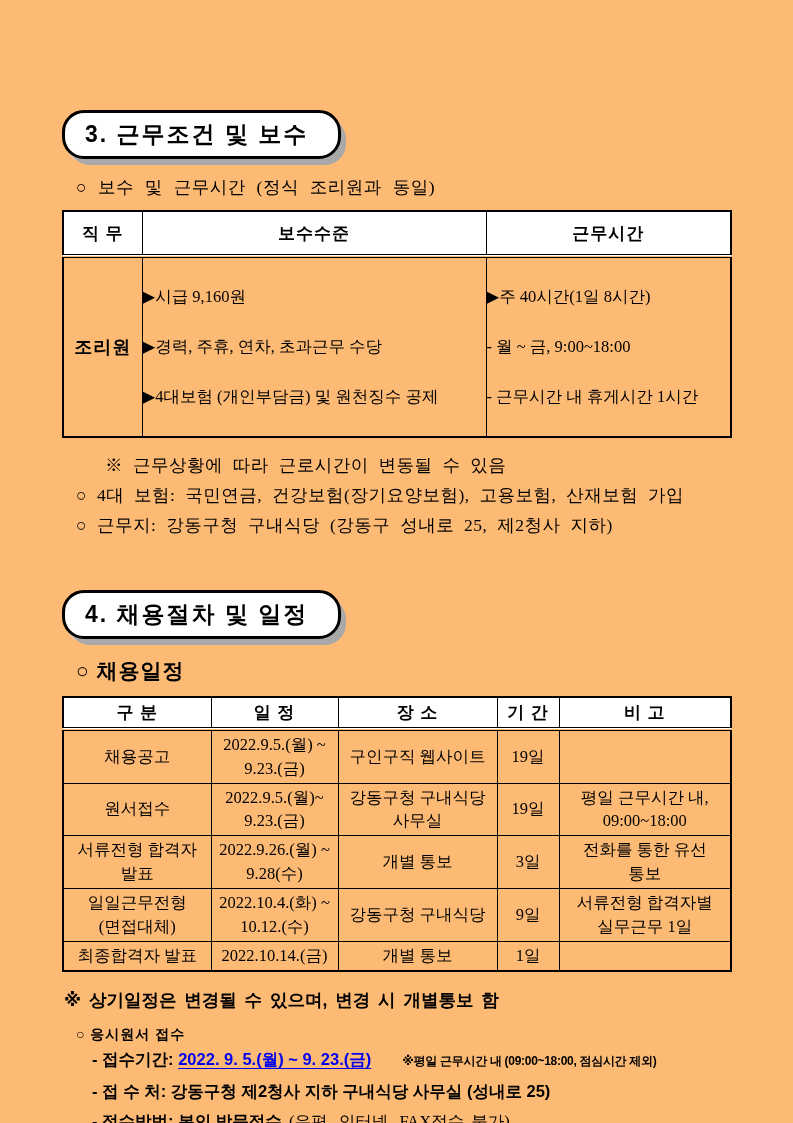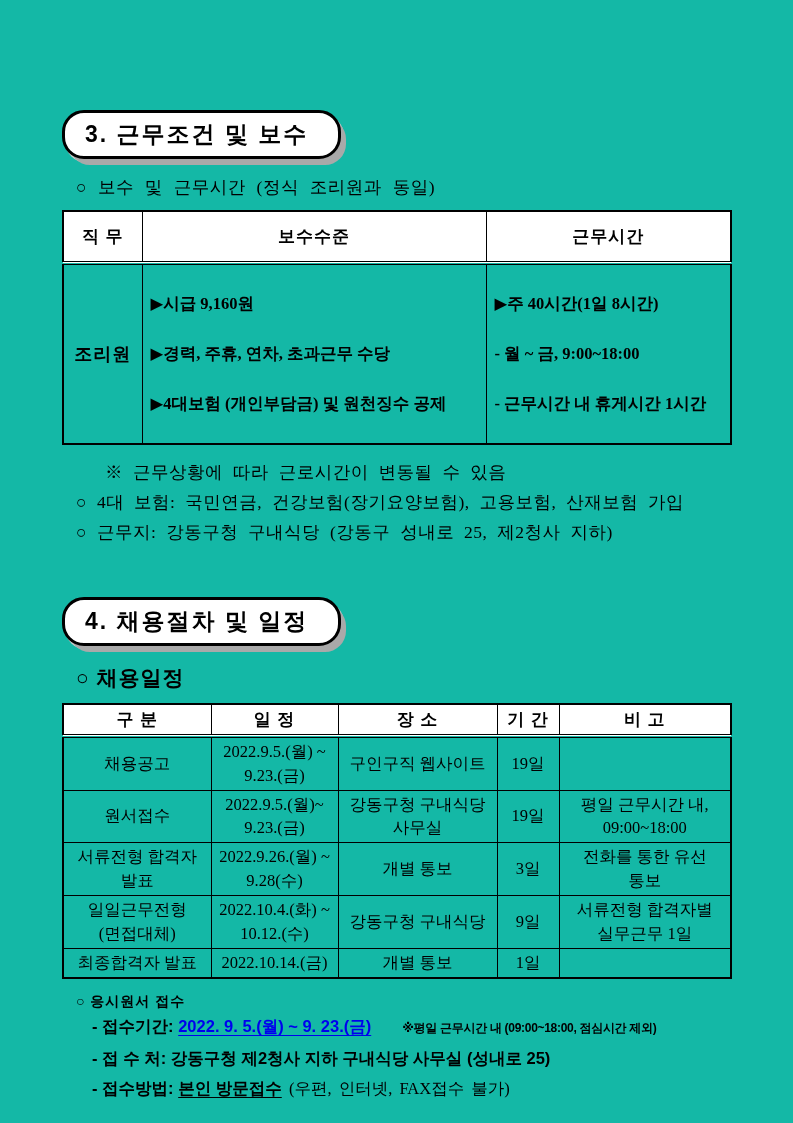--- a/index.html
+++ b/index.html
@@ -6,21 +6,21 @@
   html, body { background: #ffffff; }
   body {
     width: 793px; height: 1123px;
     font-family: "Liberation Serif", "DejaVu Serif", serif;
     color: #000;
   }
   .page {
     position: relative;
     width: 793px; height: 1123px;
     overflow: hidden;
-    background: #14b8a6;
+    background: #fdba74;
   }
   .content {
     position: absolute;
     left: 62px; top: 110px;
     width: 668px;
   }
 
   
   .title-box {
     display: inline-block;
@@ -60,29 +60,29 @@
     background: #fff;
   }
   td {
     font-size: 16.5px;
     text-align: center;
     vertical-align: middle;
     white-space: pre-line;
     line-height: 1.45;
     padding: 2px 4px;
   }
-  .t1 th { height: 52px; }
+  .t1 th { height: 45px; }
   .t1 td { height: 82px; }
   .t1 .job-cell {
     font-family: Liberation Serif, serif;
     font-weight: bold;
     font-size: 18px;
     letter-spacing: 1px;
   }
-  .t1 td.list-cell { text-align: left; padding-left: 8px; font-weight: bold; }
+  .t1 td.list-cell { text-align: left; padding-left: 0; }
   .t1 .cell-line { line-height: 26px; }
 
   .t2 th { height: 32px; }
   .t2 td.row-tall { height: 47px; }
   .t2 td.row-short { height: 29px; }
 
   
   .notes3 { margin-top: 12px; }
   .note-line {
     font-size: 17.5px;
@@ -258,20 +258,21 @@
         <tr>
           <td class="row-short">최종합격자 발표</td>
           <td class="row-short">2022.10.14.(금)</td>
           <td class="row-short">개별 통보</td>
           <td class="row-short">1일</td>
           <td class="row-short"></td>
         </tr>
       </tbody>
     </table>
 
+    <div class="change-note bold-sans">※ 상기일정은 변경될 수 있으며, 변경 시 개별통보 함</div>
 
     <div class="apply-label bold-sans">○ 응시원서 접수</div>
 
     <div class="dash-line bold-sans">
       <span>- 접수기간: </span><span class="period-value">2022. 9. 5.(월) ~ 9. 23.(금)</span><span class="period-note"> ※평일 근무시간 내 (09:00~18:00, 점심시간 제외)</span>
     </div>
 
     <div class="dash-line bold-sans">- 접 수 처: 강동구청 제2청사 지하 구내식당 사무실 (성내로 25)</div>
 
     <div class="dash-line bold-sans">

